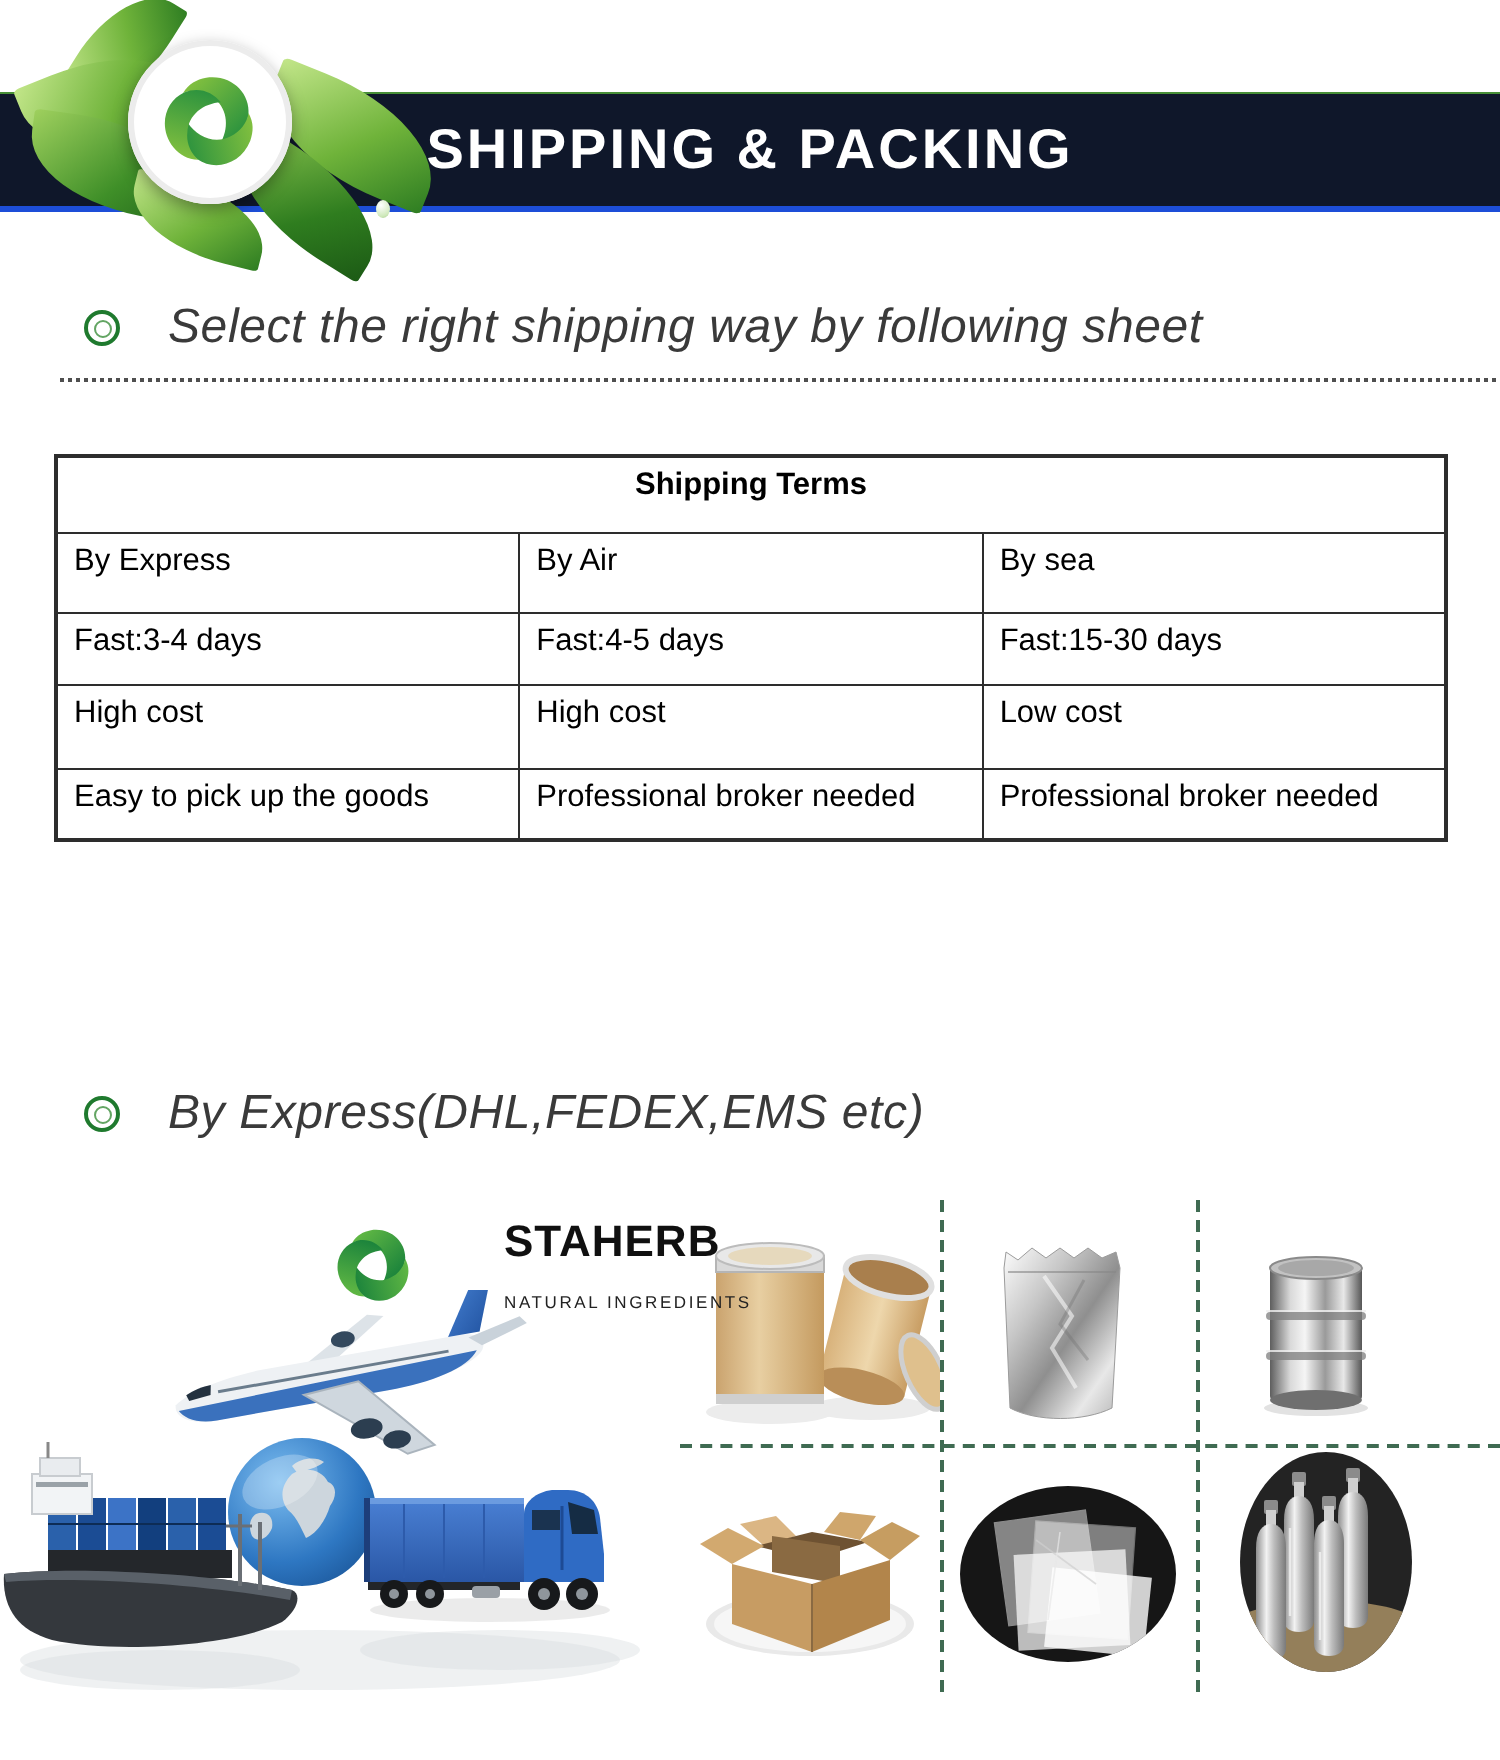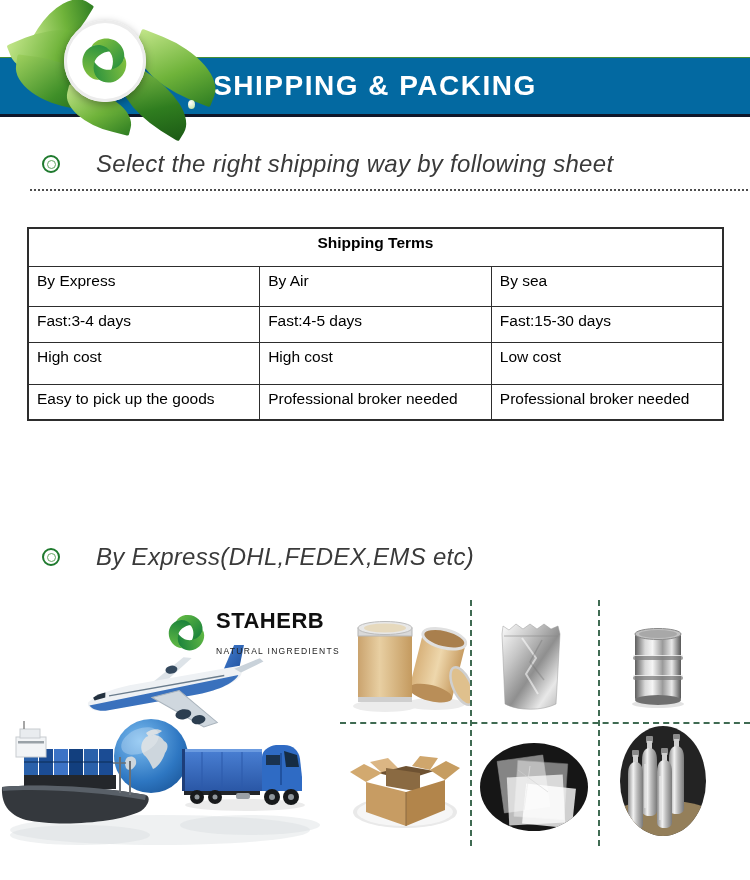--- a/index.html
+++ b/index.html
@@ -2,22 +2,22 @@
 <html><head>
 <meta charset="utf-8">
 <style>
   html,body{margin:0;padding:0;}
   body{
     width:750px;height:880px;position:relative;background:#fff;
     font-family:"Liberation Sans",sans-serif;overflow:hidden;
   }
   
   .banner{
-    position:absolute;left:0;top:57px;width:750px;height:56px;
-    background:#0369a1;border-top:1px solid #478f36;border-bottom:3px solid #0f172a;
+    position:absolute;left:0;top:46px;width:750px;height:56px;
+    background:#0f172a;border-top:1px solid #478f36;border-bottom:3px solid #1d4ed8;
   }
   .banner-title{
     display:block;text-align:center;line-height:56px;color:#fff;
     font-size:28px;font-weight:bold;letter-spacing:1.5px;
   }
   
   .leaf-wrap{position:absolute;left:12px;top:0;width:215px;height:130px;z-index:5;}
   .leaf{position:absolute;border-radius:4% 76% 4% 76%;
     background:linear-gradient(135deg,#c3e68a 0%,#6fb33a 55%,#2e7d22 100%);}
   .leaf.l1{left:18px;top:6px;width:64px;height:36px;transform:rotate(-58deg);}
@@ -35,32 +35,32 @@
     box-shadow:0 3px 8px rgba(0,0,0,.35), inset 0 0 0 3px #ececec;
     display:flex;align-items:center;justify-content:center;
   }
   
   .section-head{position:absolute;left:42px;display:flex;align-items:center;}
   .section-head.h1{top:150px;}
   .section-head.h2{top:543px;}
   .bullet{width:14px;height:14px;border:2px solid #1f7a2e;border-radius:50%;
     display:flex;align-items:center;justify-content:center;flex:none;}
   .bullet::after{content:'';width:7px;height:7px;border:1.5px solid #63a563;border-radius:50%;}
-  .head-text{margin-left:36px;font-size:24px;font-style:italic;color:#3a3a3a;letter-spacing:.3px;white-space:nowrap;}
+  .head-text{margin-left:24px;font-size:24px;font-style:italic;color:#3a3a3a;letter-spacing:.3px;white-space:nowrap;}
   .dotted{position:absolute;left:30px;right:2px;top:189px;border-top:2px dotted #4f4f4f;}
   
   .table-wrap{position:absolute;left:27px;top:227px;}
   table.ship{border-collapse:collapse;table-layout:fixed;width:697px;border:2px solid #2d2d2d;}
   table.ship td{border:1.5px solid #2d2d2d;padding:5px 8px;font-size:15.5px;color:#000000;
     vertical-align:top;overflow:hidden;white-space:nowrap;}
   td.cap{font-weight:bold;font-size:17.5px;text-align:center;vertical-align:middle;}
   tr.capr{height:38px;} tr.r0{height:40px;} tr.r1{height:36px;} tr.r2{height:36px;}
   tr.r3{height:42px;} tr.r4{height:29px;} tr.r5{height:36px;}
   
-  .brand{position:absolute;left:166px;top:610px;display:flex;align-items:center;z-index:4;}
+  .brand{position:absolute;left:166px;top:610px;display:flex;align-items:center;z-index:4;gap:36px;}
   .brand-text{margin-left:8px;}
   .brand-name{font-size:22px;font-weight:bold;color:#101010;letter-spacing:.5px;line-height:1;}
   .brand-tag{font-size:8.5px;letter-spacing:1.3px;color:#222;margin-top:14px;}
   
   .montage{position:absolute;left:0;top:645px;width:340px;height:210px;}
   .grid-vline{position:absolute;top:600px;height:246px;border-left:2px dashed #3f6b52;}
   .gv1{left:470px;} .gv2{left:598px;}
   .grid-hline{position:absolute;left:340px;top:722px;width:410px;border-top:2px dashed #3f6b52;}
   .pack{position:absolute;}
   .p-drums{left:350px;top:614px;}

